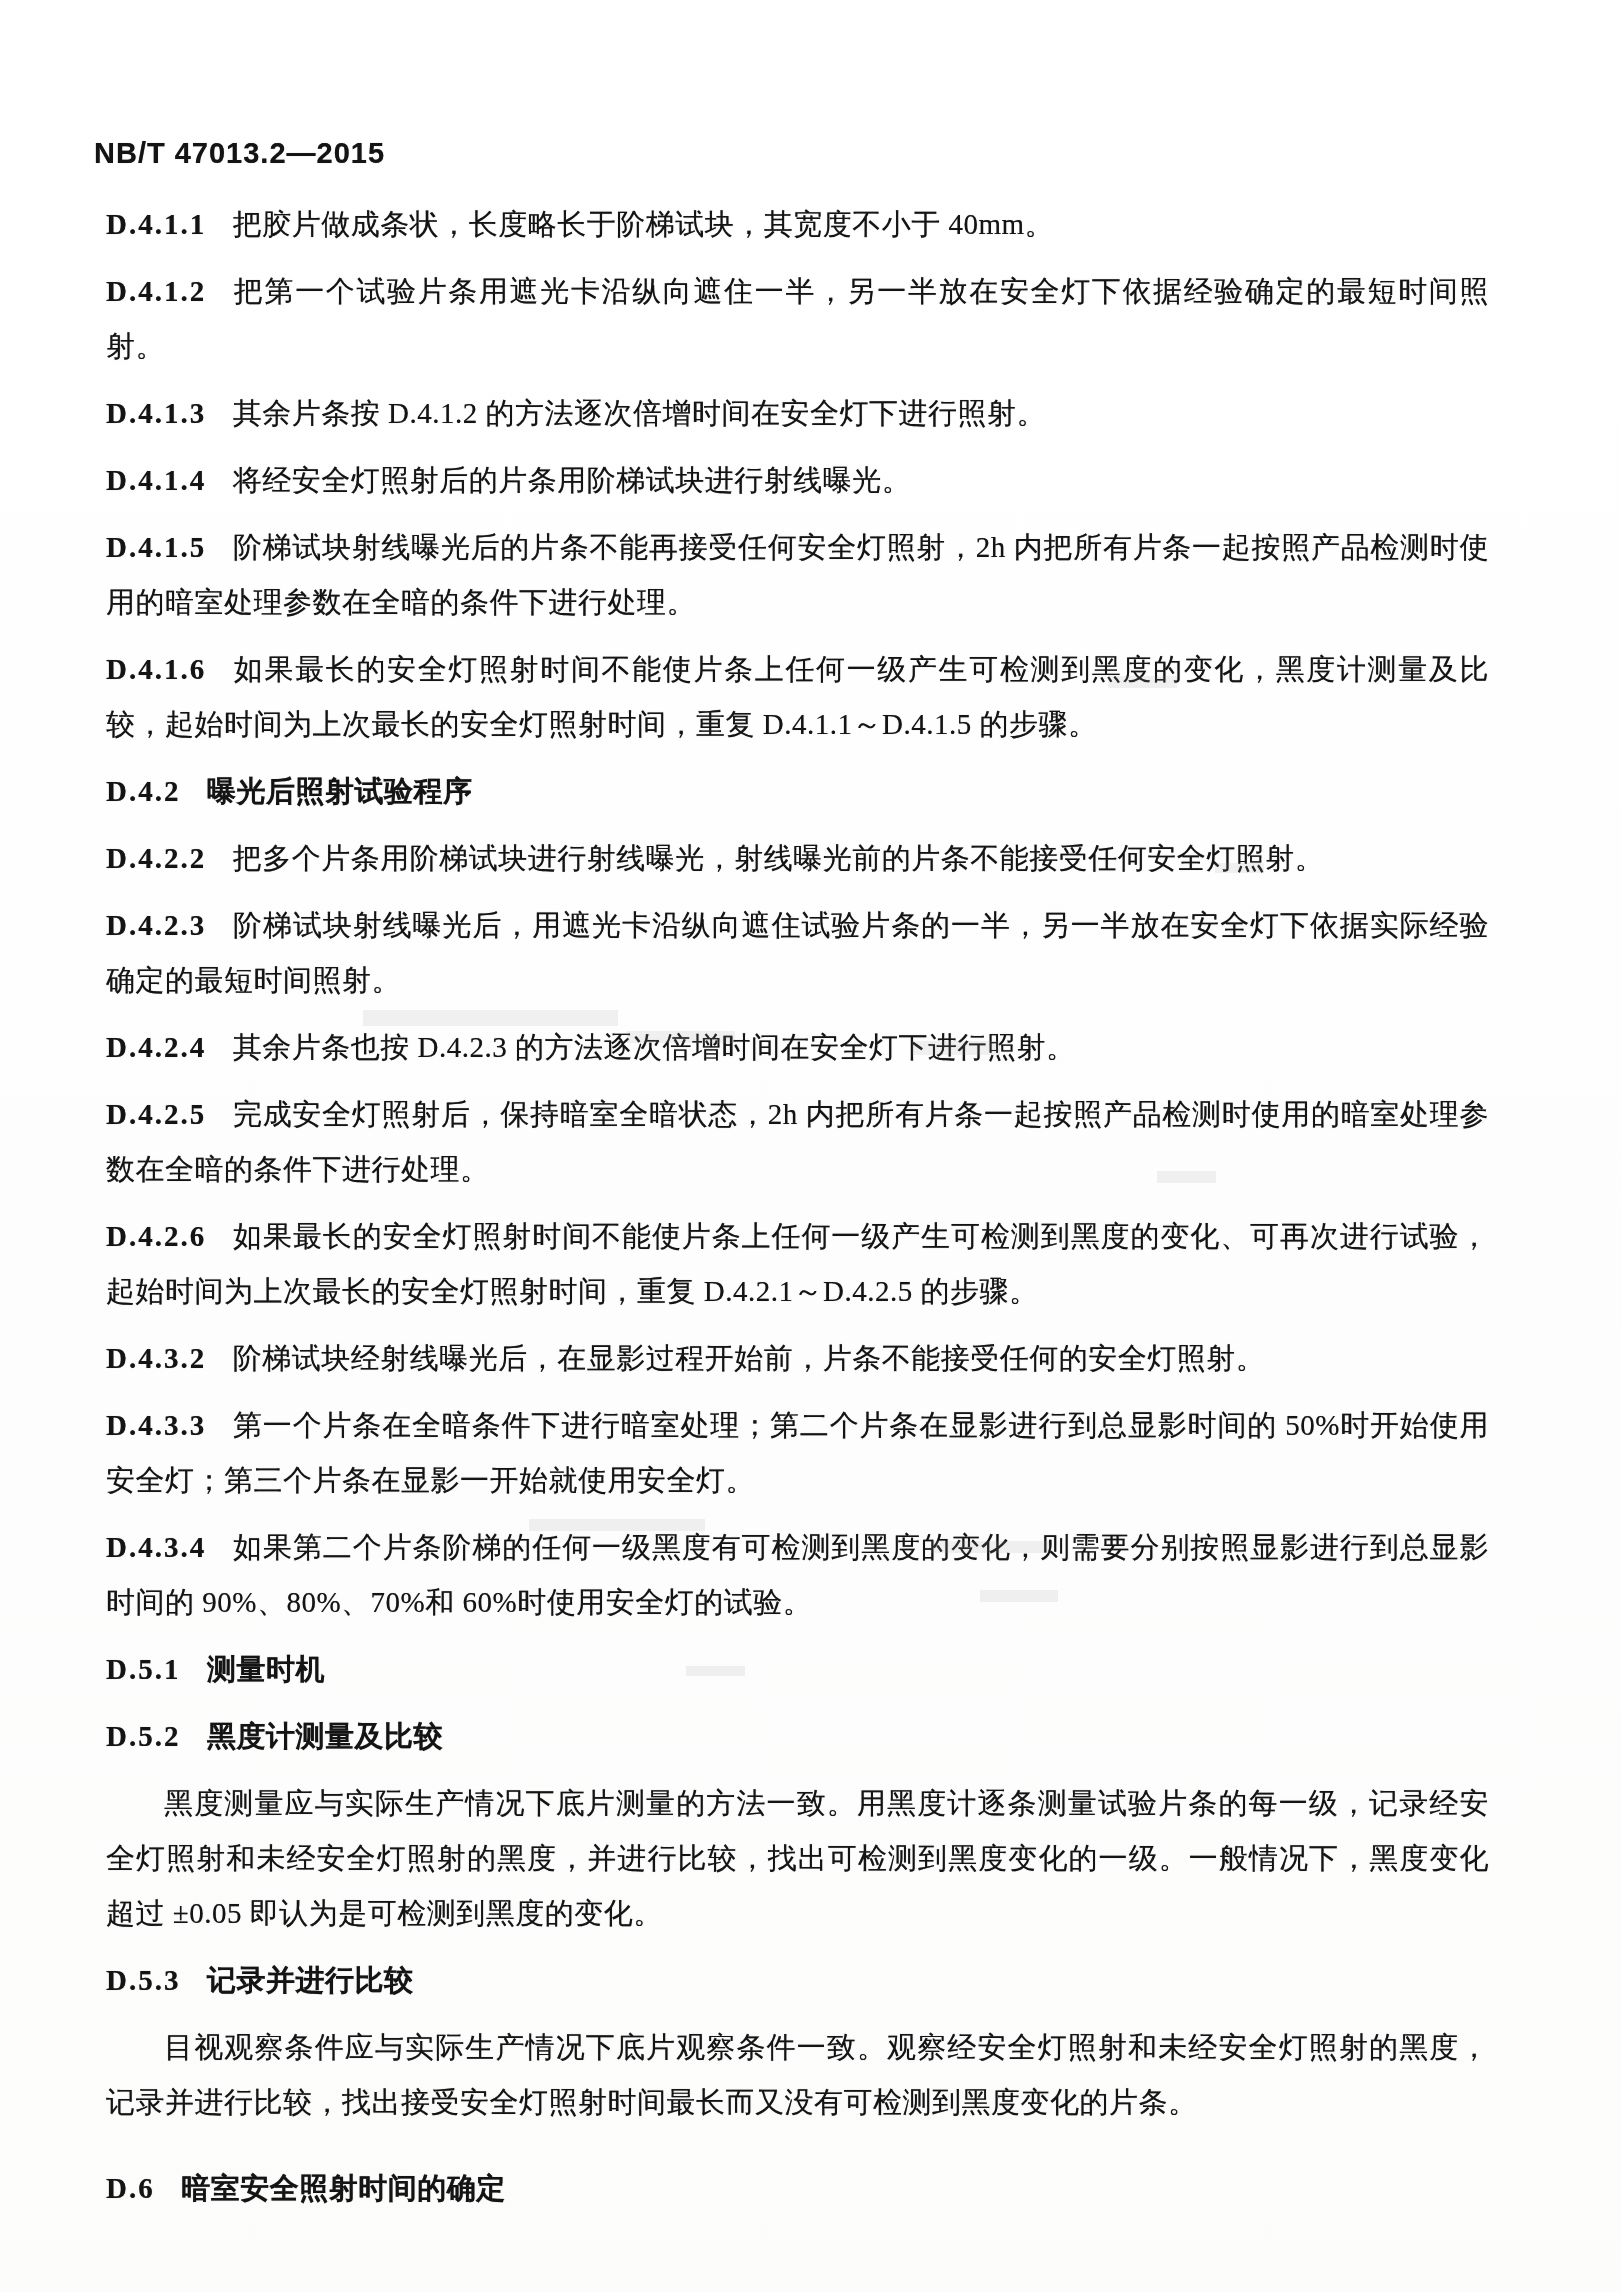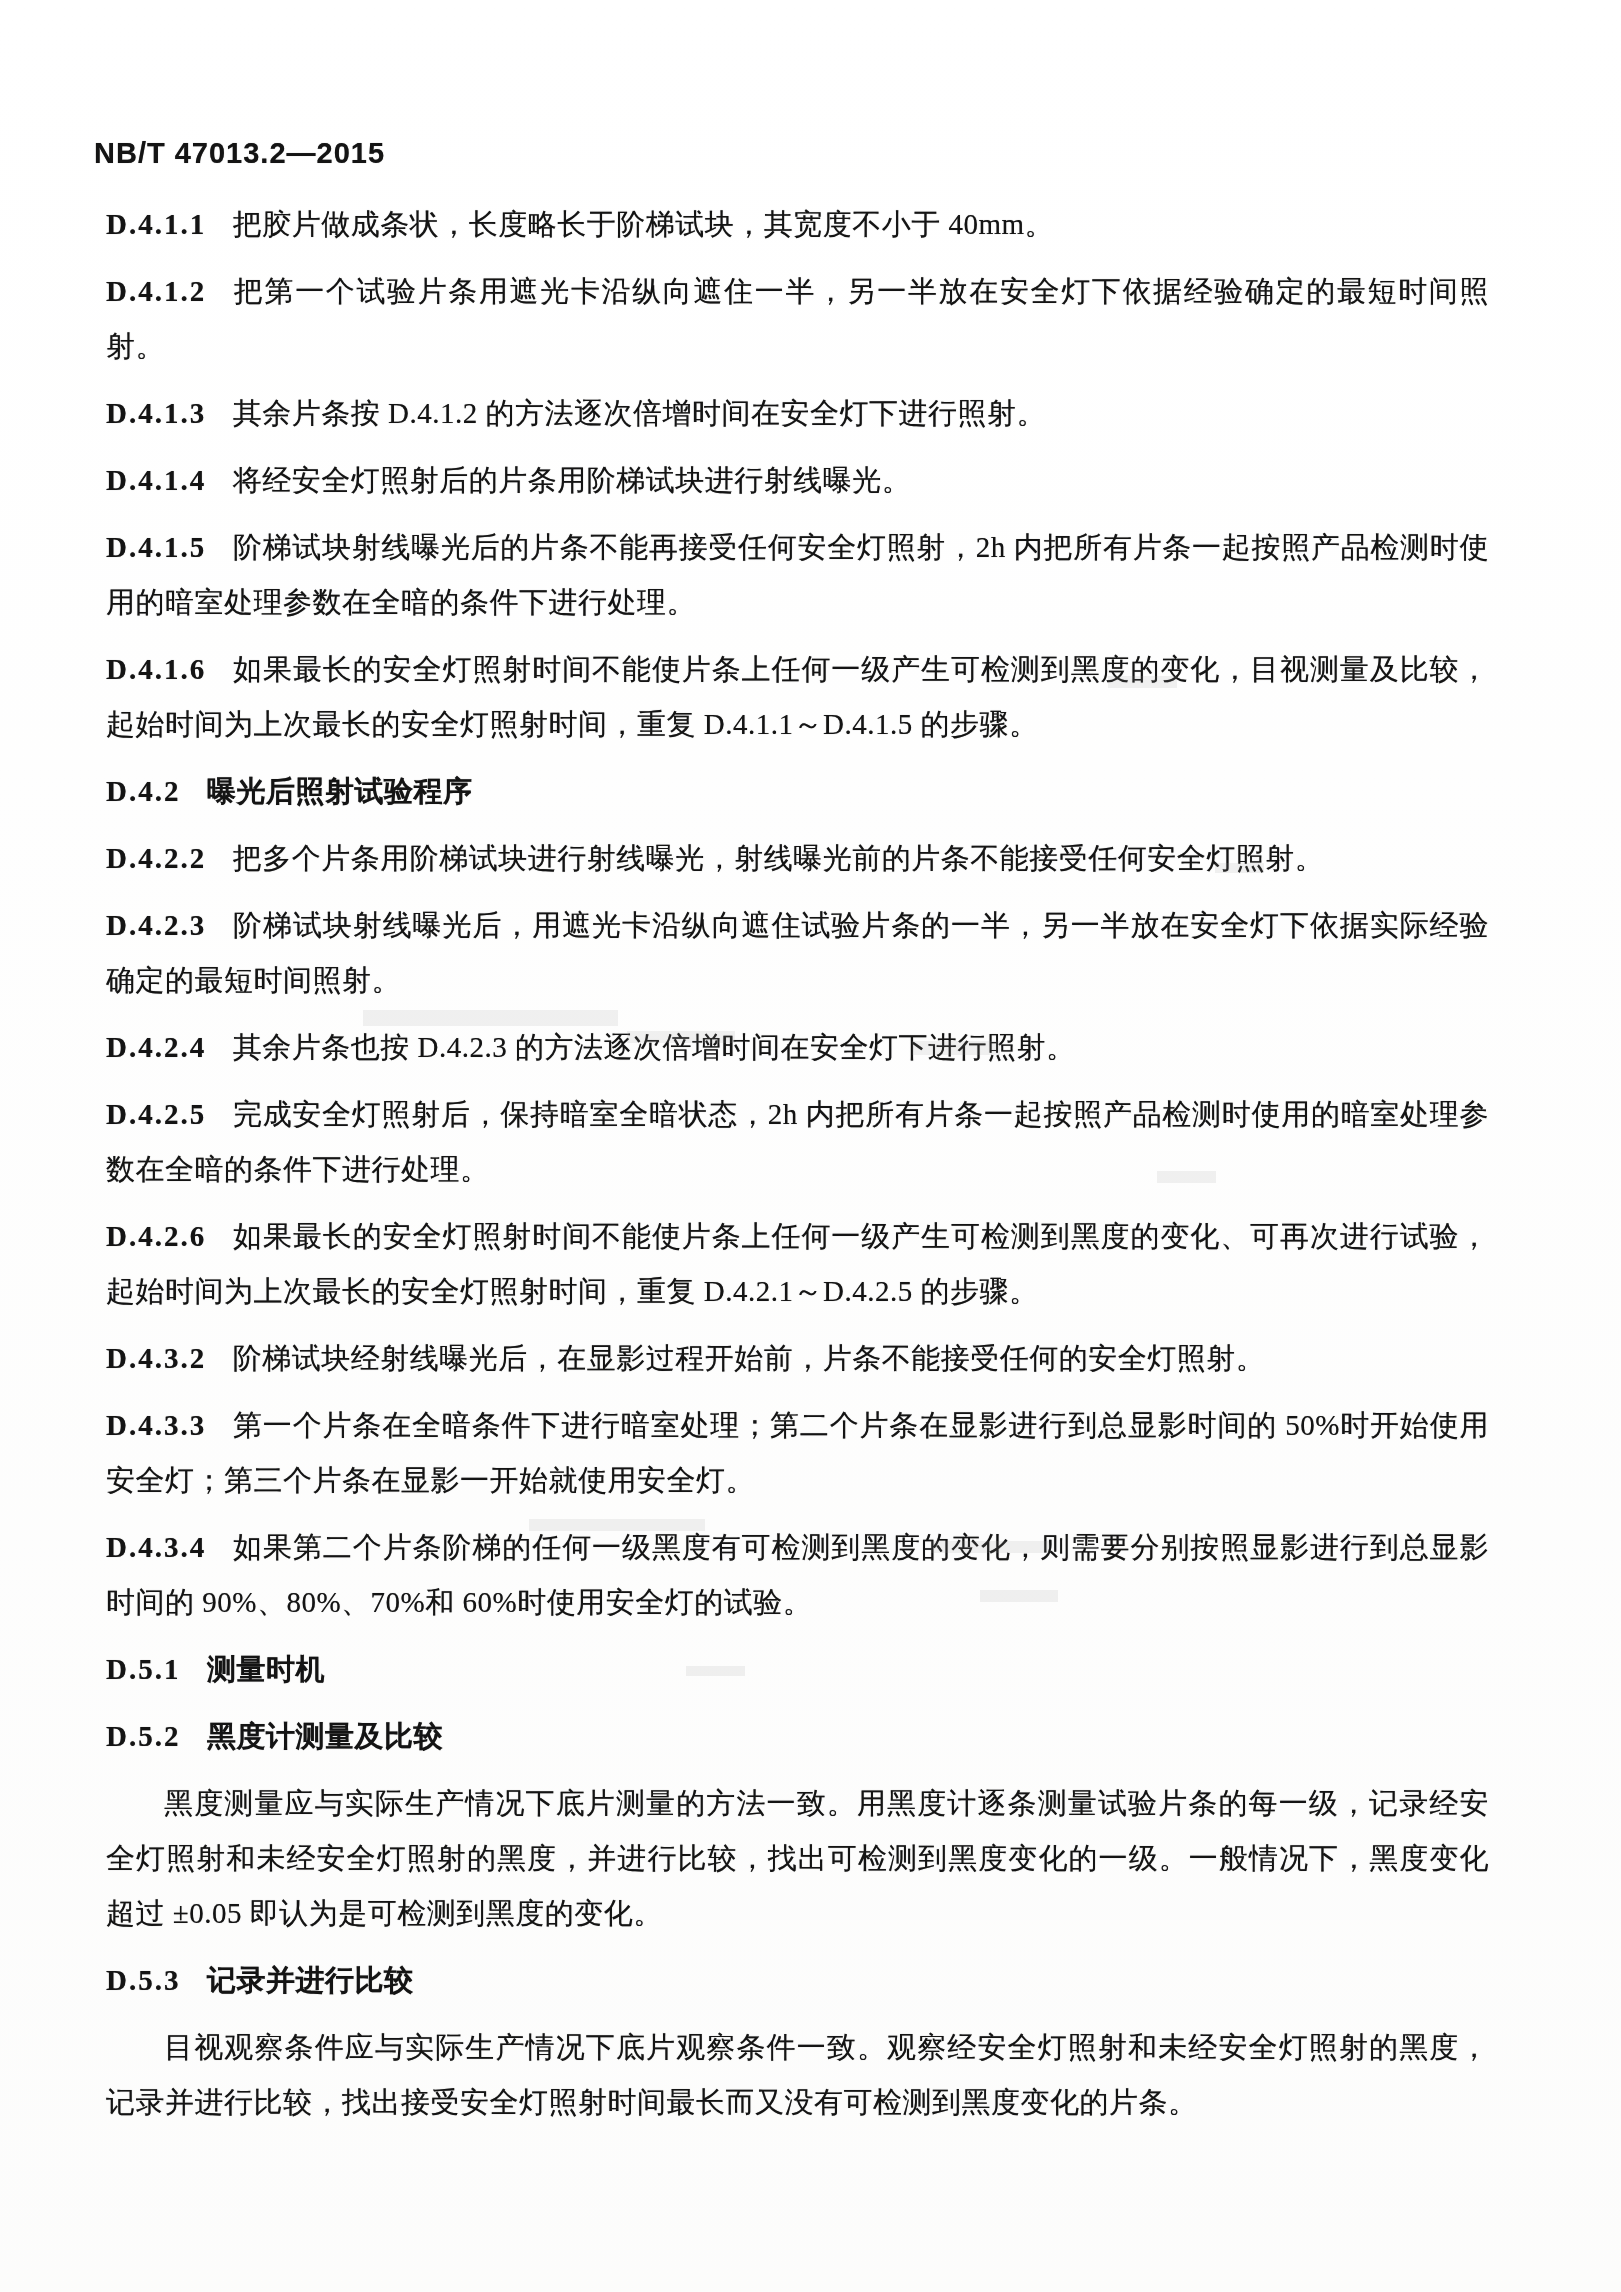--- a/index.html
+++ b/index.html
@@ -62,21 +62,21 @@
   <p class="clause"><span class="num">D.4.1.1</span><span class="txt">把胶片做成条状，长度略长于阶梯试块，其宽度不小于 40mm。</span></p>
 
   <p class="clause"><span class="num">D.4.1.2</span><span class="txt">把第一个试验片条用遮光卡沿纵向遮住一半，另一半放在安全灯下依据经验确定的最短时间照射。</span></p>
 
   <p class="clause"><span class="num">D.4.1.3</span><span class="txt">其余片条按 D.4.1.2 的方法逐次倍增时间在安全灯下进行照射。</span></p>
 
   <p class="clause"><span class="num">D.4.1.4</span><span class="txt">将经安全灯照射后的片条用阶梯试块进行射线曝光。</span></p>
 
   <p class="clause"><span class="num">D.4.1.5</span><span class="txt">阶梯试块射线曝光后的片条不能再接受任何安全灯照射，2h 内把所有片条一起按照产品检测时使用的暗室处理参数在全暗的条件下进行处理。</span></p>
 
-  <p class="clause"><span class="num">D.4.1.6</span><span class="txt">如果最长的安全灯照射时间不能使片条上任何一级产生可检测到黑度的变化，目视测量及比较，起始时间为上次最长的安全灯照射时间，重复 D.4.1.1～D.4.1.5 的步骤。</span></p>
+  <p class="clause"><span class="num">D.4.1.6</span><span class="txt">如果最长的安全灯照射时间不能使片条上任何一级产生可检测到黑度的变化，黑度计测量及比较，起始时间为上次最长的安全灯照射时间，重复 D.4.1.1～D.4.1.5 的步骤。</span></p>
 
   <p class="clause heading"><span class="num">D.4.2</span><span class="txt">曝光后照射试验程序</span></p>
 
 
   <p class="clause"><span class="num">D.4.2.2</span><span class="txt">把多个片条用阶梯试块进行射线曝光，射线曝光前的片条不能接受任何安全灯照射。</span></p>
 
   <p class="clause"><span class="num">D.4.2.3</span><span class="txt">阶梯试块射线曝光后，用遮光卡沿纵向遮住试验片条的一半，另一半放在安全灯下依据实际经验确定的最短时间照射。</span></p>
 
   <p class="clause"><span class="num">D.4.2.4</span><span class="txt">其余片条也按 D.4.2.3 的方法逐次倍增时间在安全灯下进行照射。</span></p>
 
@@ -97,20 +97,21 @@
 
 
   <p class="clause heading"><span class="num">D.5.2</span><span class="txt">黑度计测量及比较</span></p>
 
   <p class="clause body-para"><span class="txt">黑度测量应与实际生产情况下底片测量的方法一致。用黑度计逐条测量试验片条的每一级，记录经安全灯照射和未经安全灯照射的黑度，并进行比较，找出可检测到黑度变化的一级。一般情况下，黑度变化超过 ±0.05 即认为是可检测到黑度的变化。</span></p>
 
   <p class="clause heading"><span class="num">D.5.3</span><span class="txt">记录并进行比较</span></p>
 
   <p class="clause body-para"><span class="txt">目视观察条件应与实际生产情况下底片观察条件一致。观察经安全灯照射和未经安全灯照射的黑度，记录并进行比较，找出接受安全灯照射时间最长而又没有可检测到黑度变化的片条。</span></p>
 
+  <p class="clause heading section-head"><span class="num">D.6</span><span class="txt">暗室安全照射时间的确定</span></p>
 
   <div class="artifact" style="left:363px;top:1010px;width:255px;height:15.7px;"></div>
   <div class="artifact" style="left:627px;top:1031px;width:108px;height:11.8px;"></div>
   <div class="artifact" style="left:912px;top:1041px;width:88px;height:13.7px;"></div>
   <div class="artifact" style="left:1108px;top:676px;width:69px;height:11.8px;"></div>
   <div class="artifact" style="left:1157px;top:1171px;width:59px;height:11.8px;"></div>
   <div class="artifact" style="left:529px;top:1519px;width:176px;height:11.8px;"></div>
   <div class="artifact" style="left:931px;top:1541px;width:118px;height:11.8px;"></div>
   <div class="artifact" style="left:980px;top:1590px;width:78px;height:11.8px;"></div>
   <div class="artifact" style="left:686px;top:1666px;width:59px;height:9.8px;"></div>

